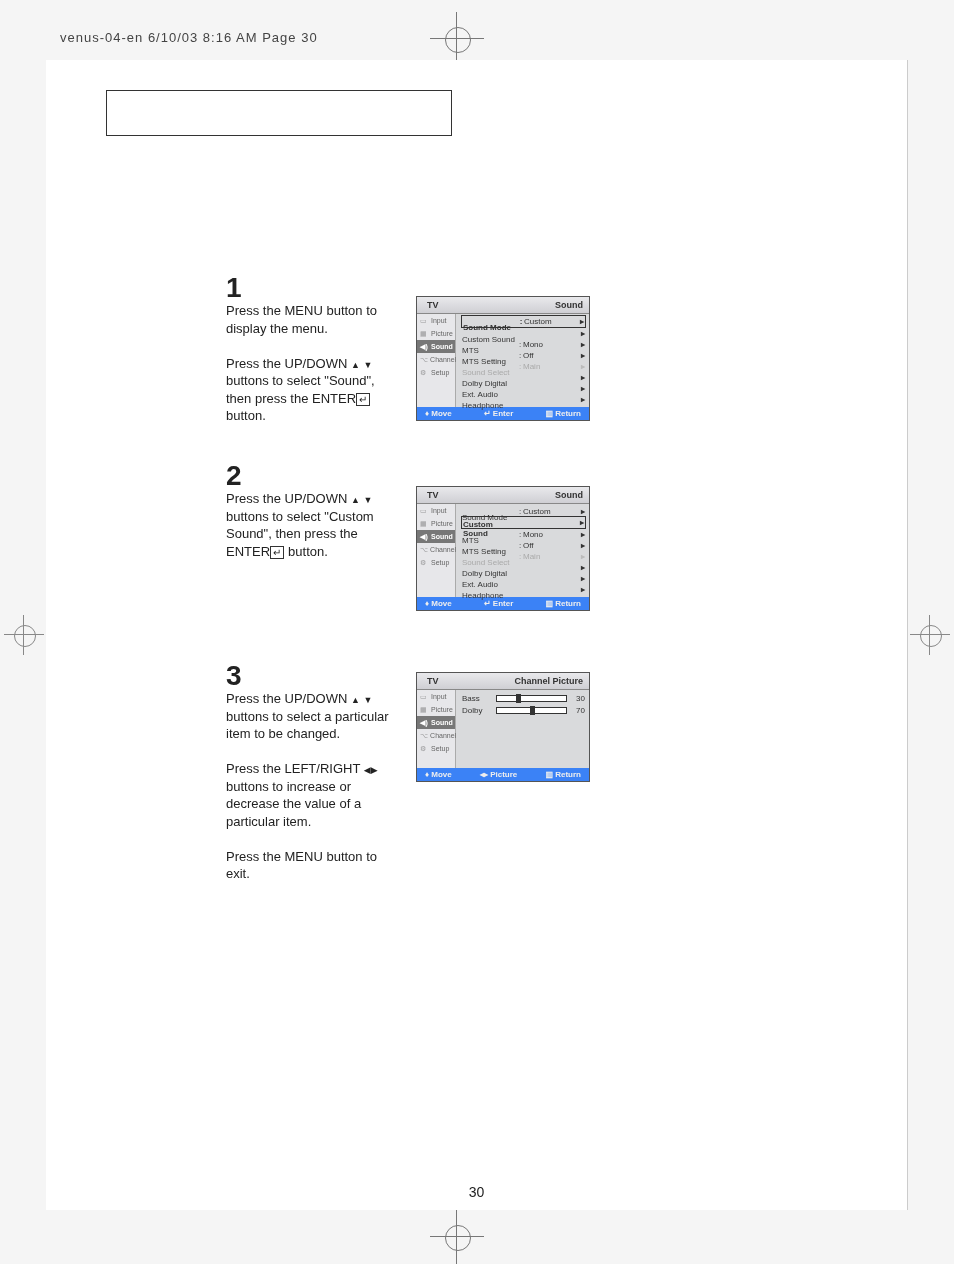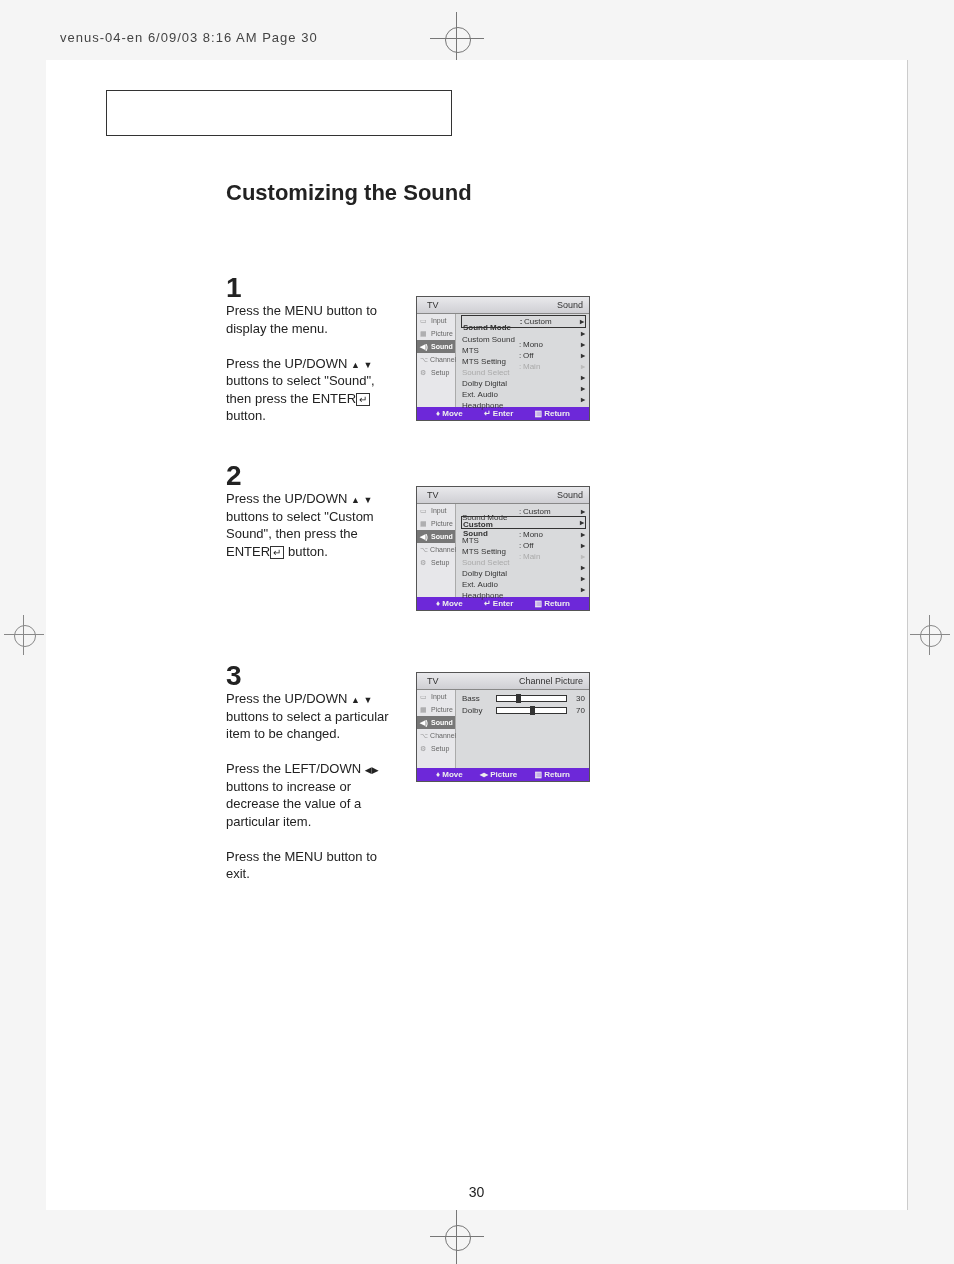--- a/index.html
+++ b/index.html
@@ -135,21 +135,21 @@
     color: #333;
   }
   .osd1 { top: 236px; width: 172px; }
   .osd2 { top: 426px; width: 172px; }
   .osd3 { top: 612px; width: 172px; }
 
   .osd-head {
     display: flex;
     justify-content: space-between;
     padding: 3px 6px 3px 10px;
-    font-weight: normal;
+    font-weight: bold;
     font-size: 9px;
     border-bottom: 1px solid #888;
     color: #333;
     background: linear-gradient(#e9e9ec,#cfcfd4);
   }
   .osd-body {
     display: flex;
     min-height: 78px;
   }
   .osd-side {
@@ -198,22 +198,22 @@
   .osd-row.disabled { color: #aaa; justify-content: center; }
   .osd-row .lbl { flex: 0 0 55px; margin-top: 12px; }
   .osd-row .sep { width: 6px; text-align:center; }
   .osd-row .val { flex: 1; }
   .osd-row .arrow { width: 8px; text-align: right; font-weight:bold; }
   .osd-row.disabled .arrow { color:#bbb; }
 
   .osd-foot {
     display: flex;
     justify-content: space-between;
-    padding: 2px 19px;
-    background: #6d28d9;
+    padding: 2px 8px;
+    background: #3b82f6;
     color: #eee;
     font-size: 8px;
     font-weight: bold;
   }
 
   .slider-row {
     display: flex;
     align-items: center;
     height: 12px;
     font-size: 8px;
@@ -247,38 +247,37 @@
   .bold { font-weight: normal; }
   .triup::after { content: "▲"; font-size: 9px; }
   .tridown::after { content: "▼"; font-size: 9px; }
   .trileft::after { content: "◀"; font-size: 9px; }
   .triright::after { content: "▶"; font-size: 9px; }
   .enter-icon::after { content: "↵"; font-size: 10px; border:1px solid #333; padding:0 2px; }
 </style>
 </head>
 <body>
 
-<div class="header-line">venus-04-en  6/09/03 8:16 AM  Page 30</div>
+<div class="header-line">venus-04-en  6/10/03 8:16 AM  Page 30</div>
 
 <div class="reg-mark-top">
     <div class="reg-circle"></div>
   </div>
 <div class="reg-mark-bottom">
     <div class="reg-circle"></div>
   </div>
 <div class="side-mark-left">
     <div class="side-circle"></div>
   </div>
 <div class="side-mark-right">
     <div class="side-circle"></div>
   </div>
 
 <div class="page">
   <div class="top-box"></div>
-  <div class="title">Customizing the Sound</div>
 
   <div class="step step1">
     <div class="step-num">1</div>
     <div class="step-text">
       <span>Press the </span><span class="bold">MENU</span><span> button to display the menu.</span>
       <br><br>
       <span>Press the </span><span class="bold">UP/DOWN</span> <span class="triup"></span> <span class="tridown"></span><span> buttons to select "Sound", then press the </span><span class="bold">ENTER</span><span class="enter-icon"></span><span> button.</span>
     </div>
   </div>
 
@@ -287,21 +286,21 @@
     <div class="step-text">
       <span>Press the </span><span class="bold">UP/DOWN</span> <span class="triup"></span> <span class="tridown"></span><span> buttons to select "Custom Sound", then press the </span><span class="bold">ENTER</span><span class="enter-icon"></span><span>  button.</span>
     </div>
   </div>
 
   <div class="step step3">
     <div class="step-num">3</div>
     <div class="step-text">
       <span>Press the </span><span class="bold">UP/DOWN</span> <span class="triup"></span> <span class="tridown"></span><span> buttons to select a particular item to be changed.</span>
       <br><br>
-      <span>Press the </span><span class="bold">LEFT/DOWN</span> <span class="trileft"></span><span class="triright"></span><span> buttons to increase or decrease the value of a particular item.</span>
+      <span>Press the </span><span class="bold">LEFT/RIGHT</span> <span class="trileft"></span><span class="triright"></span><span> buttons to increase or decrease the value of a particular item.</span>
       <br><br>
       <span>Press the </span><span class="bold">MENU</span><span> button to exit.</span>
     </div>
   </div>
 
   <div class="osd osd1">
     <div class="osd-head">
       <span>TV</span>
       <span>Sound</span>
     </div>

